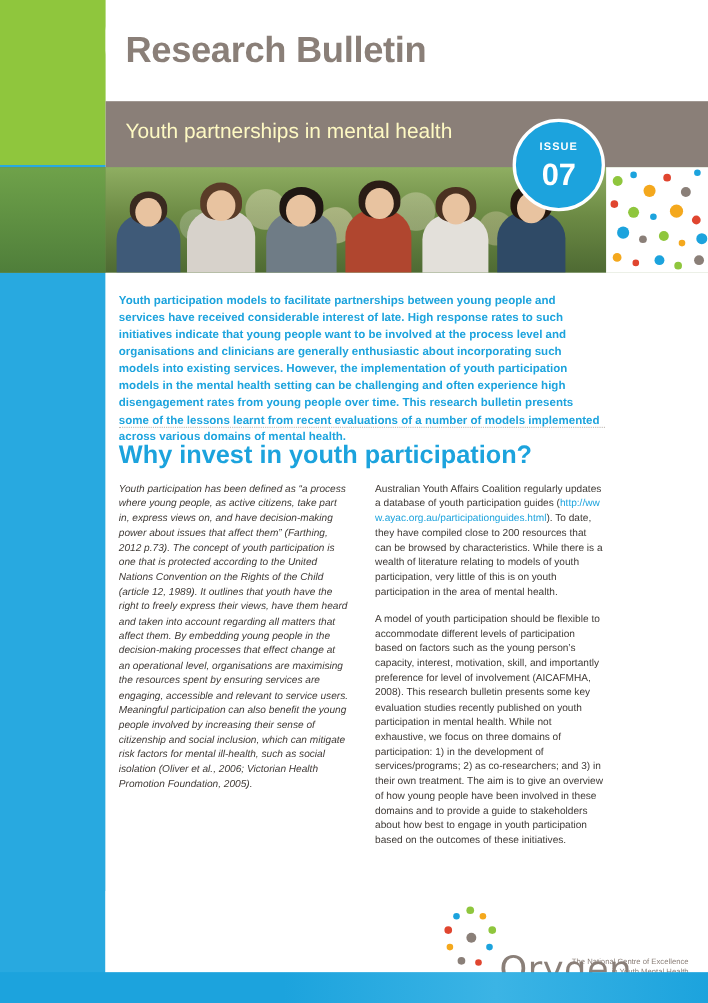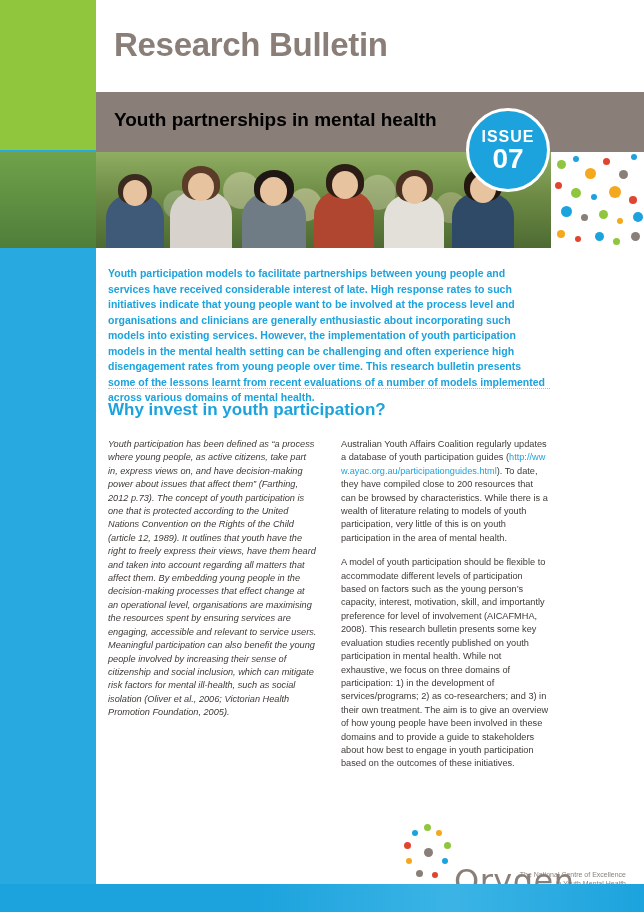--- a/index.html
+++ b/index.html
@@ -62,22 +62,22 @@
     top: 92px;
     width: 548px;
     height: 60px;
     background: #8a7f78;
   }
   .subtitle {
     position: absolute;
     left: 18px;
     top: 17px;
     font-size: 19px;
-    color: #000000;
-    font-weight: bold;
+    color: #fef9c3;
+    font-weight: normal;
   }
   
   .photo-band {
     position: absolute;
     left: 0;
     top: 152px;
     width: 644px;
     height: 96px;
     overflow: hidden;
     background: #6d8b4a;
@@ -144,21 +144,21 @@
     color: #ffffff;
     text-align: center;
     border: 3px solid #ffffff;
     box-sizing: border-box;
   }
   .issue-label {
     position: absolute;
     top: 17px;
     left: 0;
     width: 100%;
-    font-size: 16px;
+    font-size: 10px;
     font-weight: bold;
     letter-spacing: 1px;
   }
   .issue-number {
     position: absolute;
     top: 32px;
     left: 0;
     width: 100%;
     font-size: 28px;
     font-weight: bold;
@@ -189,21 +189,21 @@
     width: 442px;
     height: 0;
     border-top: 1px dotted #bfb8b2;
   }
   .divider-top { top: 140px; }
   .divider-bottom { top: 614px; }
   .section-heading {
     position: absolute;
     left: 12px;
     top: 152px;
-    font-size: 17px;
+    font-size: 23px;
     font-weight: bold;
     color: #1ca3dd;
   }
   .col {
     position: absolute;
     top: 190px;
     font-size: 9.2px;
     line-height: 13.4px;
     color: #3f3a36;
     width: 209px;

